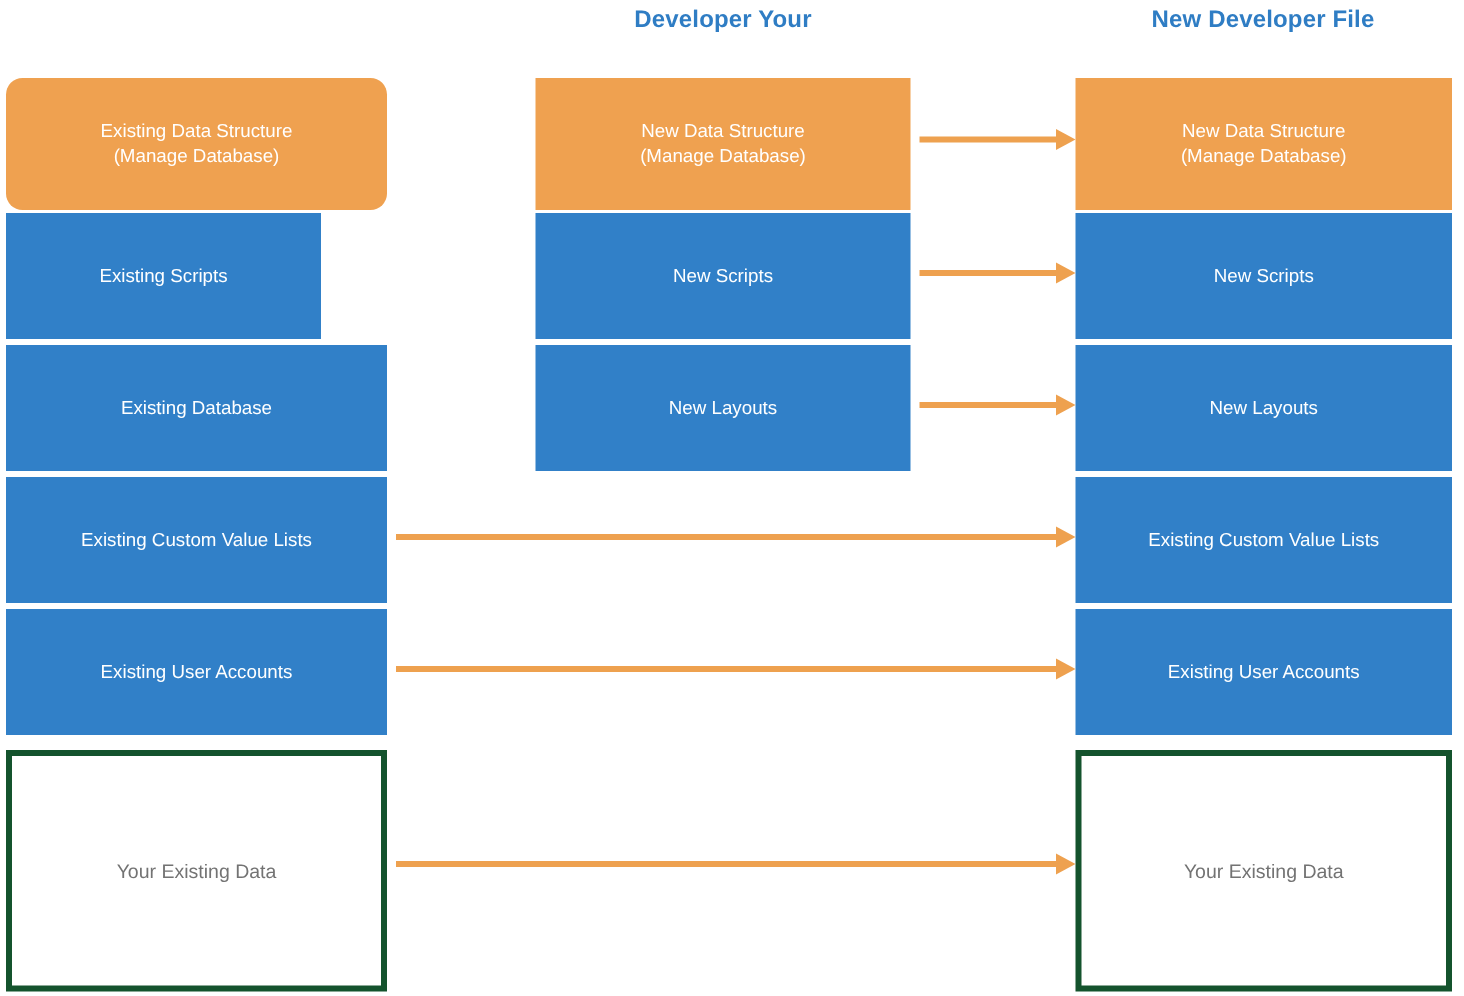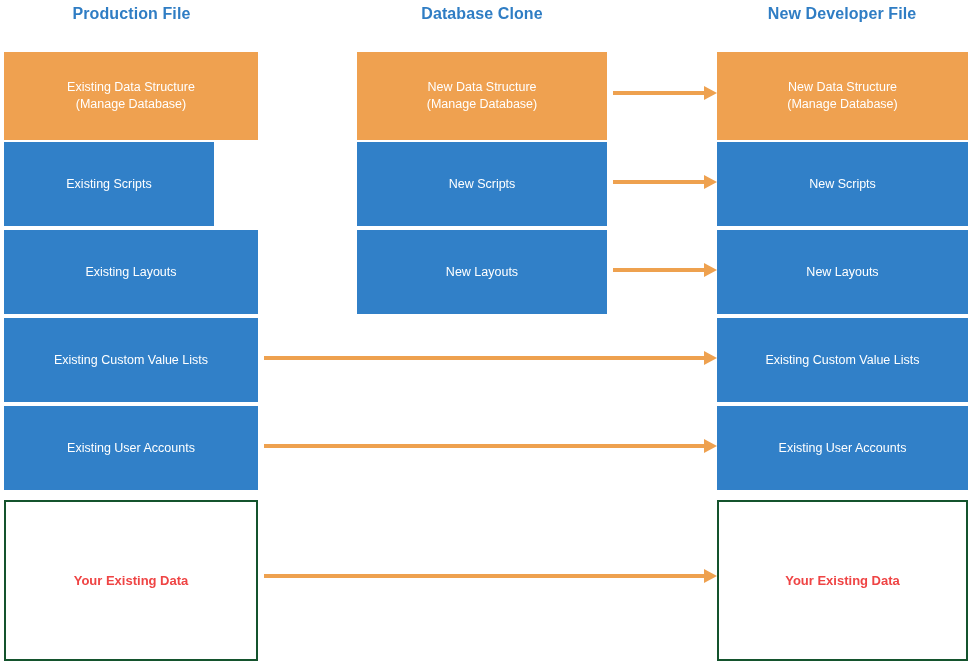--- a/index.html
+++ b/index.html
@@ -43,23 +43,23 @@
     font-size: 12.5px;
     line-height: 17px;
     color: #ffffff;
     padding: 2px 6px;
     white-space: pre-line;
   }
   .box.orange { background: #efa150; }
   .box.blue   { background: #3180c8; }
   .box.outline {
     background: #ffffff;
-    border: 2px solid #14532d;
-    color: #ef4444;
-    font-weight: bold;
+    border: 4px solid #14532d;
+    color: #737373;
+    font-weight: normal;
     font-size: 13px;
   }
 
   
   .arrow {
     position: absolute;
     height: 14px;
     pointer-events: none;
   }
   .arrow .shaft {
@@ -77,28 +77,27 @@
     border-top: 7px solid transparent;
     border-bottom: 7px solid transparent;
     border-left: 13px solid #eea14f;
   }
 </style>
 </head>
 <body>
 
 <div id="diagram">
 
-  <div class="col-title" style="left:0px; width:263px;">Production File</div>
-  <div class="col-title" style="left:352px; width:260px;">Database Clone</div>
+  <div class="col-title" style="left:352px; width:260px;">Developer Your</div>
   <div class="col-title" style="left:712px; width:260px;">New Developer File</div>
 
-  <div class="box orange" style="left:4px; top:52px; width:254px; height:88px;">Existing Data Structure
+  <div class="box orange" style="left:4px; top:52px; width:254px; height:88px;border-radius:11px;">Existing Data Structure
 (Manage Database)</div>
   <div class="box blue" style="left:4px; top:142px; width:210px; height:84px;">Existing Scripts</div>
-  <div class="box blue" style="left:4px; top:230px; width:254px; height:84px;">Existing Layouts</div>
+  <div class="box blue" style="left:4px; top:230px; width:254px; height:84px;">Existing Database</div>
   <div class="box blue" style="left:4px; top:318px; width:254px; height:84px;">Existing Custom Value Lists</div>
   <div class="box blue" style="left:4px; top:406px; width:254px; height:84px;">Existing User Accounts</div>
   <div class="box outline" style="left:4px; top:500px; width:254px; height:161px;">Your Existing Data</div>
 
   <div class="box orange" style="left:357px; width:250px; top:52px; height:88px;">New Data Structure
 (Manage Database)</div>
   <div class="box blue" style="left:357px; width:250px; top:142px; height:84px;">New Scripts</div>
   <div class="box blue" style="left:357px; width:250px; top:230px; height:84px;">New Layouts</div>
 
   <div class="box orange" style="left:717px; width:251px; top:52px; height:88px;">New Data Structure

